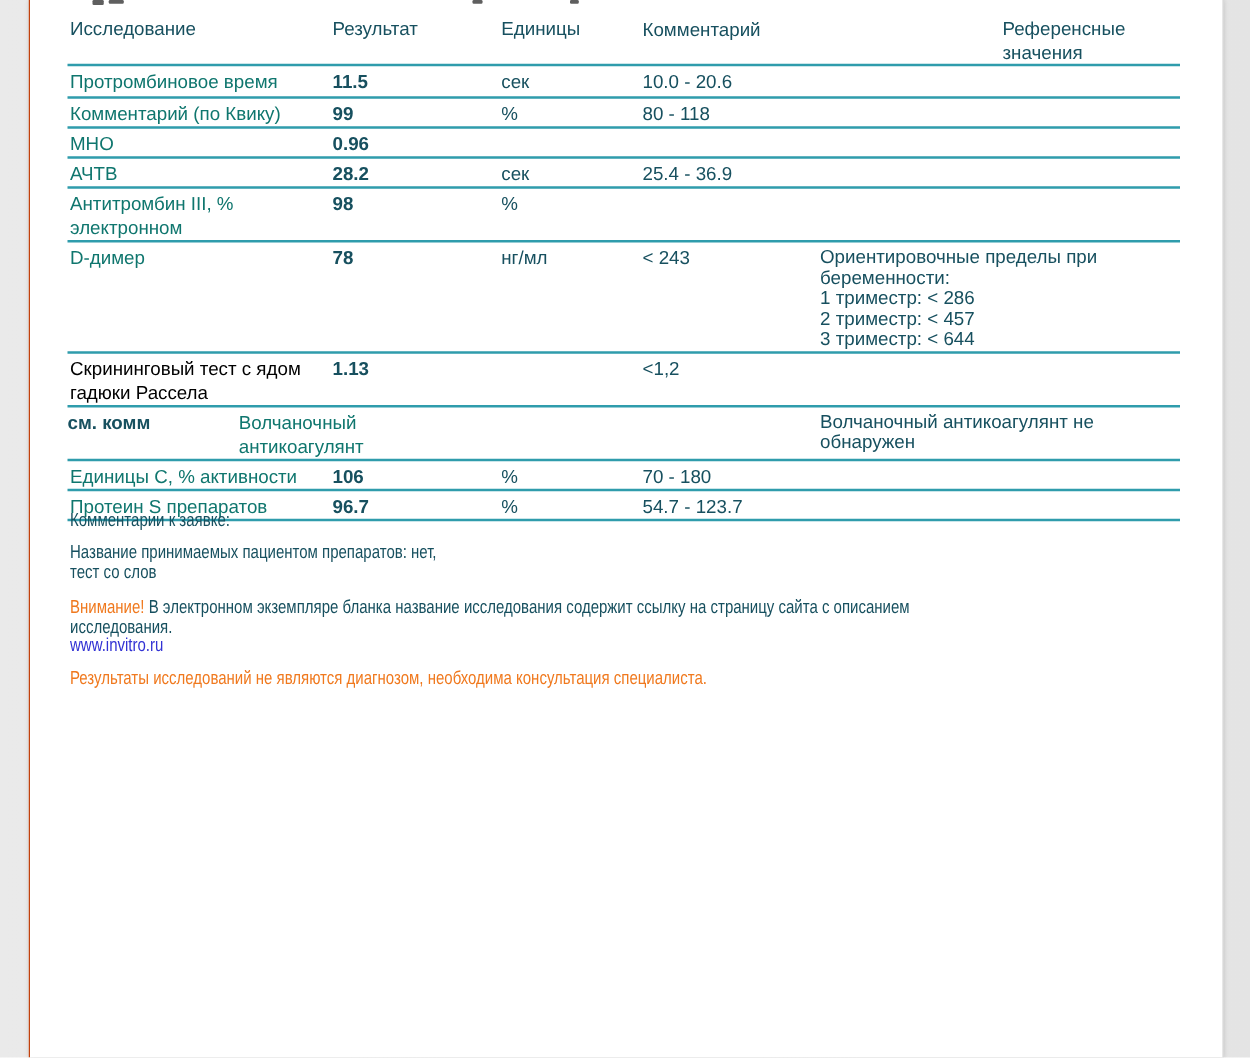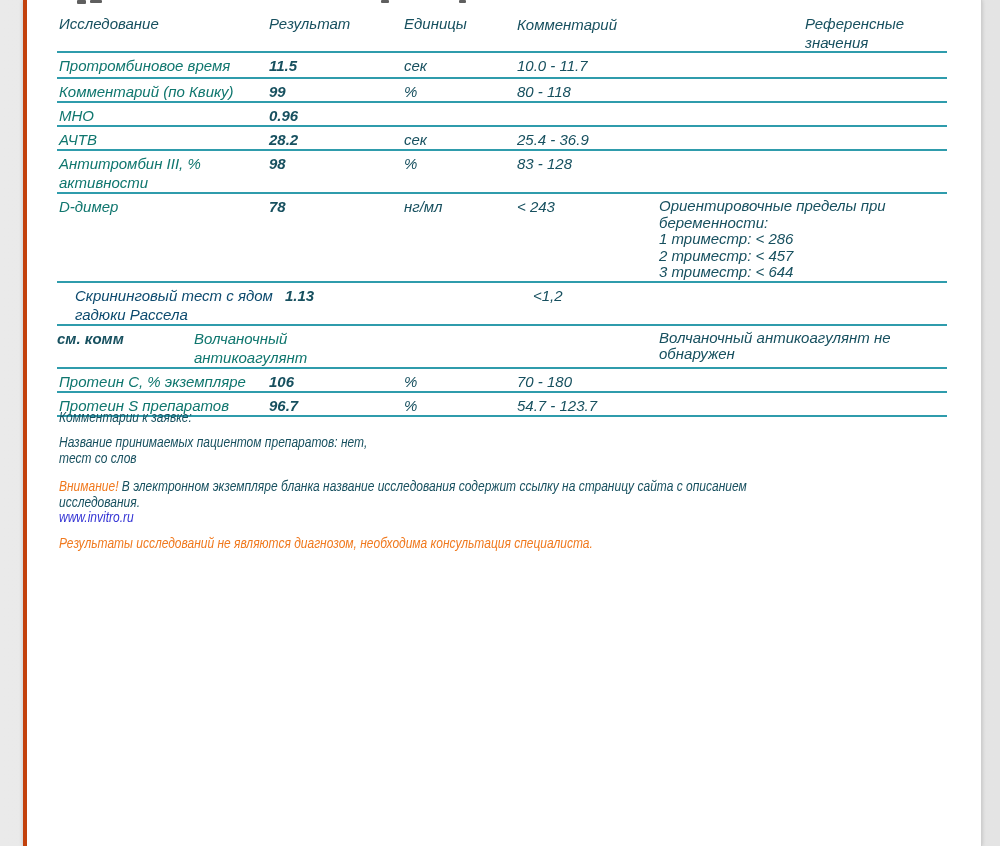--- a/index.html
+++ b/index.html
@@ -5,23 +5,22 @@
   html,body{margin:0;padding:0;}
   body{
     width:1000px;height:846px;position:relative;overflow:hidden;
     background:linear-gradient(90deg,#eaeaea 0%,#e4e4e4 100%);
     font-family:"Liberation Sans","DejaVu Sans",sans-serif;
     -webkit-font-smoothing:antialiased;
   }
   .page{
     position:absolute;left:23px;top:0;width:954px;height:846px;
     background:#ffffff;
-    border-left:4px solid #c2410c;border-right:1px solid #cfcfcf;
+    border-left:1px solid #c2410c;border-right:1px solid #cfcfcf;
     box-shadow:0 0 4px rgba(0,0,0,.18);
-    font-style:italic;
   }
   
   .frag{position:absolute;top:0;background:#5f5f5f;border-radius:1px;}
   .frag.f1{left:50px;width:9px;height:4px;}
   .frag.f2{left:63px;width:12px;height:3px;}
   .frag.f3{left:354px;width:8px;height:3px;}
   .frag.f4{left:432px;width:7px;height:3px;}
 
   .doc{position:absolute;left:30px;top:0;width:890px;color:#17505F;font-size:15px;line-height:19px;}
   .thead{display:flex;box-sizing:border-box;padding-top:14px;height:53px;border-bottom:2px solid #2F9CAC;}
@@ -29,21 +28,21 @@
   .r1{min-height:26px}.r2{min-height:23px}.r3{min-height:23px}.r4{min-height:24px}
   .r5{min-height:41px}.r6{min-height:86px}.r7{min-height:41px}.r8{min-height:39px}
   .r9{min-height:23px}.r10{min-height:22px}
   .cell{box-sizing:border-box;white-space:pre-line;}
   .c-name{width:212px;padding-left:2px;}
   .c-result{width:135px;font-weight:bold;}
   .c-units{width:113px;}
   .c-ref{width:142px;}
   .c-comment{flex:1;line-height:16.5px;padding-top:1px;}
   .link{color:#0f766e;cursor:pointer;}
-  .plain{color:#0c4a6e;margin-left:16px;}
+  .plain{color:#000000;}
 
   .footer-item{position:absolute;left:32px;color:#17505F;font-size:15px;line-height:16px;
     white-space:pre-line;width:1150px;transform:scaleX(0.8);transform-origin:0 0;}
   .ft-title{top:409px;}
   .ft-request{top:434px;}
   .ft-attention{top:478px;}
   .ft-link{top:509px;color:#3232D4;cursor:pointer;}
   .ft-disclaimer{top:535px;color:#F0791E;}
   .orange{color:#F0791E;}
 </style>
@@ -65,21 +64,21 @@
       <div class="cell c-units">Единицы</div>
       <div class="cell c-comment" style="line-height:19px">Комментарий</div>
       <div class="cell c-ref">Референсные
 значения</div>
     </div>
 
     <div class="trow r1">
       <div class="cell c-name link">Протромбиновое время</div>
       <div class="cell c-result">11.5</div>
       <div class="cell c-units">сек</div>
-      <div class="cell c-ref">10.0 - 11.7</div>
+      <div class="cell c-ref">10.0 - 20.6</div>
       <div class="cell c-comment"></div>
     </div>
 
     <div class="trow r2">
       <div class="cell c-name link">Комментарий (по Квику)</div>
       <div class="cell c-result">99</div>
       <div class="cell c-units">%</div>
       <div class="cell c-ref">80 - 118</div>
       <div class="cell c-comment"></div>
     </div>
@@ -95,24 +94,23 @@
     <div class="trow r4">
       <div class="cell c-name link">АЧТВ</div>
       <div class="cell c-result">28.2</div>
       <div class="cell c-units">сек</div>
       <div class="cell c-ref">25.4 - 36.9</div>
       <div class="cell c-comment"></div>
     </div>
 
     <div class="trow r5">
       <div class="cell c-name link">Антитромбин III, %
-активности</div>
+электронном</div>
       <div class="cell c-result">98</div>
       <div class="cell c-units">%</div>
-      <div class="cell c-ref">83 - 128</div>
       <div class="cell c-comment"></div>
     </div>
 
     <div class="trow r6">
       <div class="cell c-name link">D-димер</div>
       <div class="cell c-result">78</div>
       <div class="cell c-units">нг/мл</div>
       <div class="cell c-ref">&lt; 243</div>
       <div class="cell c-comment">Ориентировочные пределы при
 беременности:
@@ -134,21 +132,21 @@
       <div class="cell c-result">см. комм</div>
       <div class="cell c-name link">Волчаночный
 антикоагулянт</div>
       <div class="cell c-units"></div>
       <div class="cell c-ref"></div>
       <div class="cell c-comment">Волчаночный антикоагулянт не
 обнаружен</div>
     </div>
 
     <div class="trow r9">
-      <div class="cell c-name link">Протеин С, % экземпляре</div>
+      <div class="cell c-name link">Единицы С, % активности</div>
       <div class="cell c-result">106</div>
       <div class="cell c-units">%</div>
       <div class="cell c-ref">70 - 180</div>
       <div class="cell c-comment"></div>
     </div>
 
     <div class="trow r10">
       <div class="cell c-name link">Протеин S препаратов</div>
       <div class="cell c-result">96.7</div>
       <div class="cell c-units">%</div>

